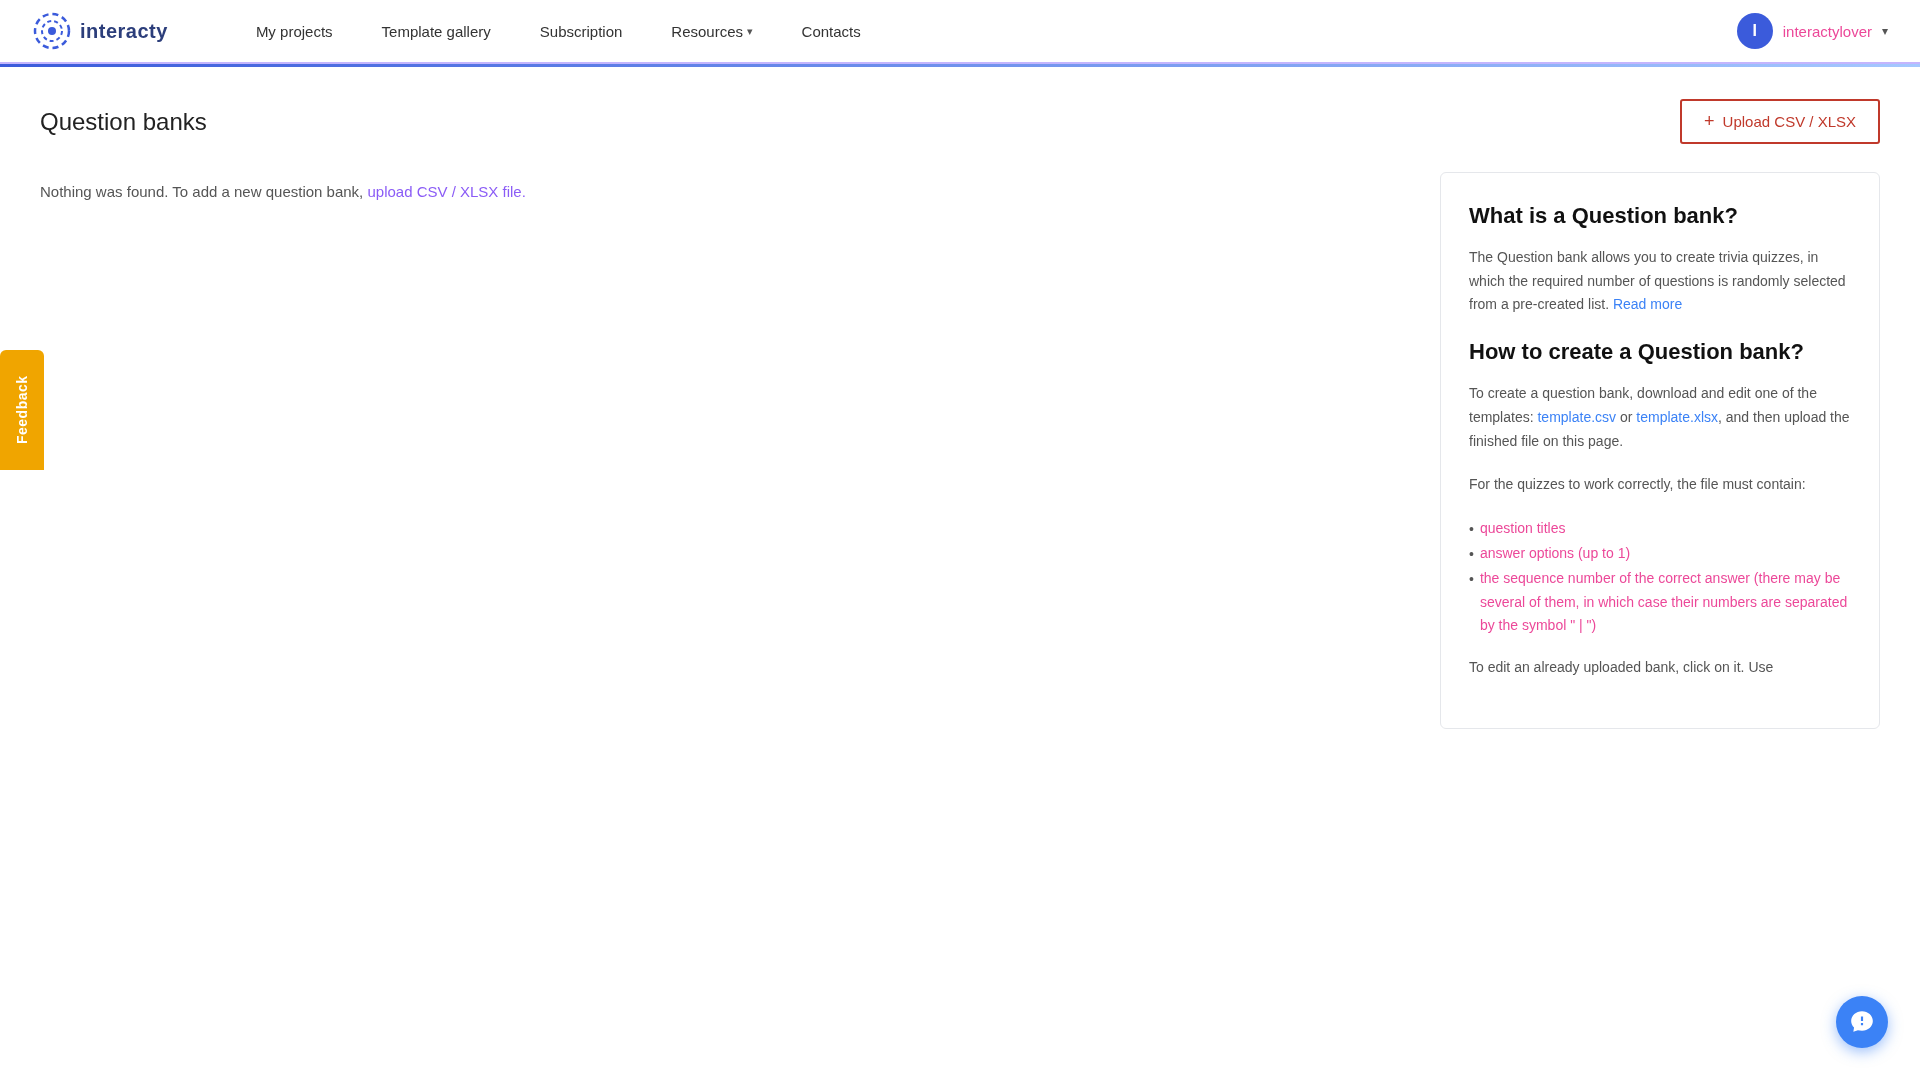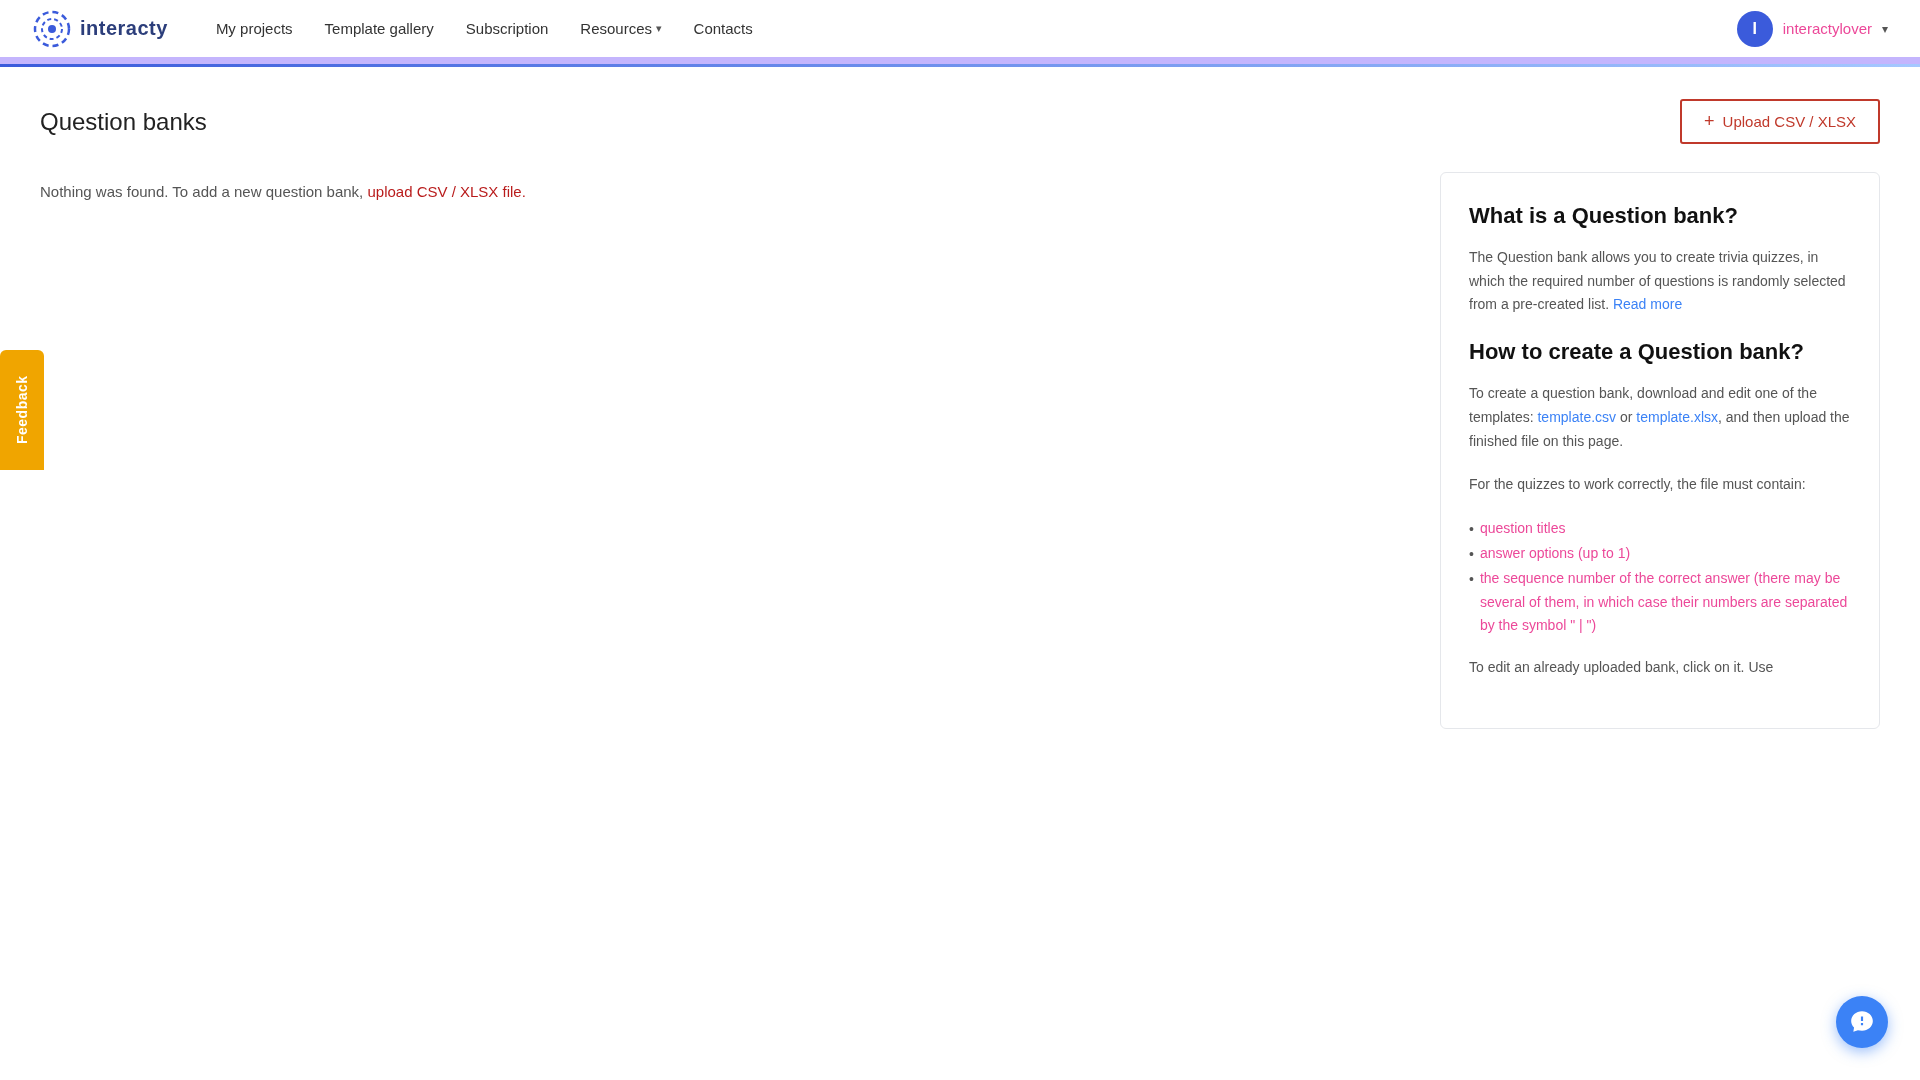--- a/index.html
+++ b/index.html
@@ -4,21 +4,21 @@
   <style>
     * { margin: 0; padding: 0; box-sizing: border-box; }
     body { font-family: 'Segoe UI', Arial, sans-serif; background: #fff; color: #333; font-size: 15px; }
 
     
     .navbar {
       display: flex;
       align-items: center;
       padding: 0 32px;
       height: 64px;
-      border-bottom: 7px solid #c4b5fd;
+      border-bottom: 2px solid #c4b5fd;
       background: #fff;
       position: relative;
       z-index: 10;
     }
     .navbar-logo {
       display: flex;
       align-items: center;
       gap: 8px;
       margin-right: 48px;
       text-decoration: none;
@@ -29,22 +29,23 @@
     }
     .logo-text {
       font-size: 20px;
       font-weight: 600;
       color: #2c3e7b;
       letter-spacing: 0.5px;
     }
     .navbar-nav {
       display: flex;
       align-items: center;
-      gap: 32px;
+      gap: 49px;
       flex: 1;
+      margin-left: 40px;
     }
     .nav-item {
       font-size: 15px;
       color: #333;
       cursor: pointer;
       text-decoration: none;
       display: flex;
       align-items: center;
       gap: 4px;
     }
@@ -136,21 +137,21 @@
       flex: 1;
       padding-right: 40px;
     }
     .empty-message {
       font-size: 15px;
       color: #555;
       margin-top: 8px;
       line-height: 1.6;
     }
     .empty-message-link {
-      color: #b91c1c;
+      color: #8b5cf6;
       text-decoration: none;
       cursor: pointer;
     }
 
     
     .right-panel {
       width: 440px;
       min-width: 380px;
       background: #fff;
       border: 1px solid #e5e7eb;

